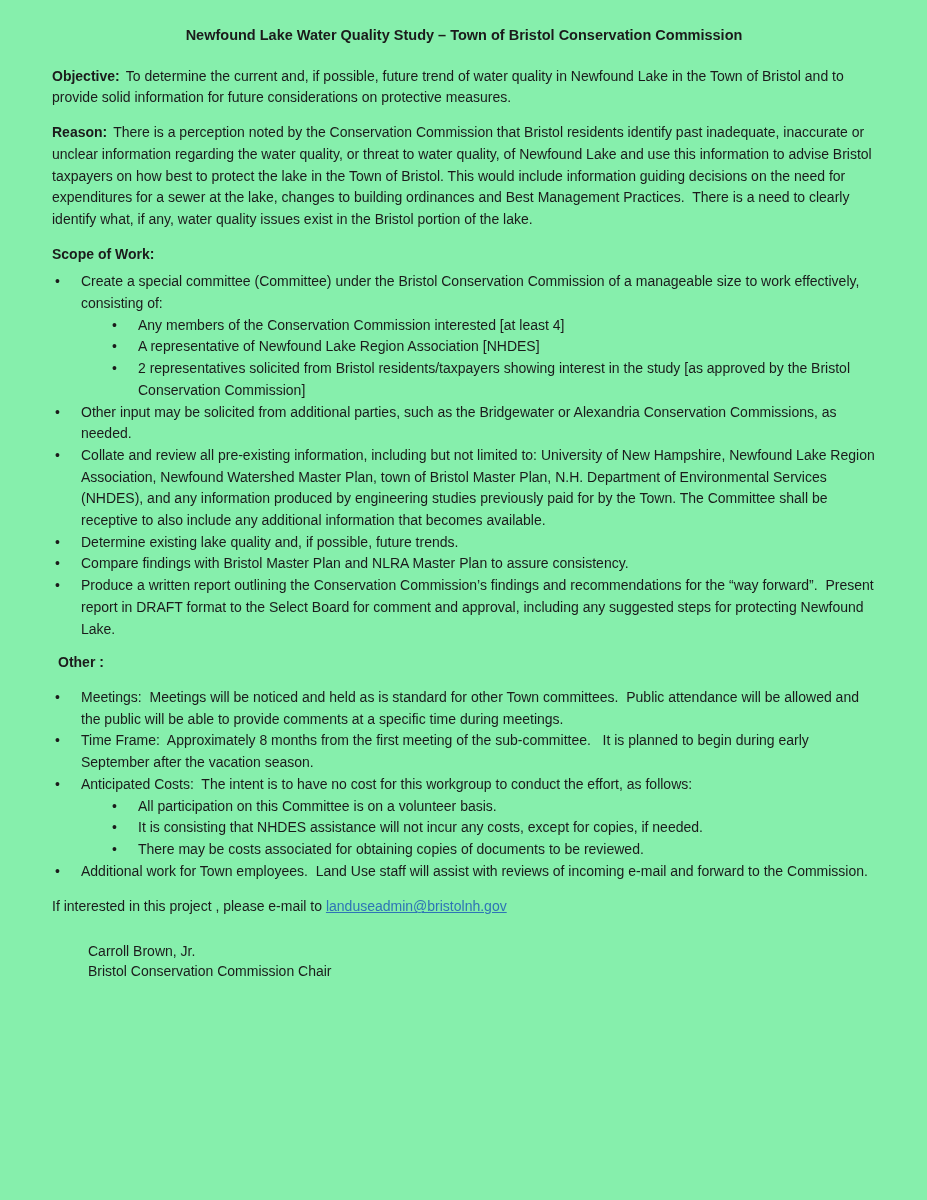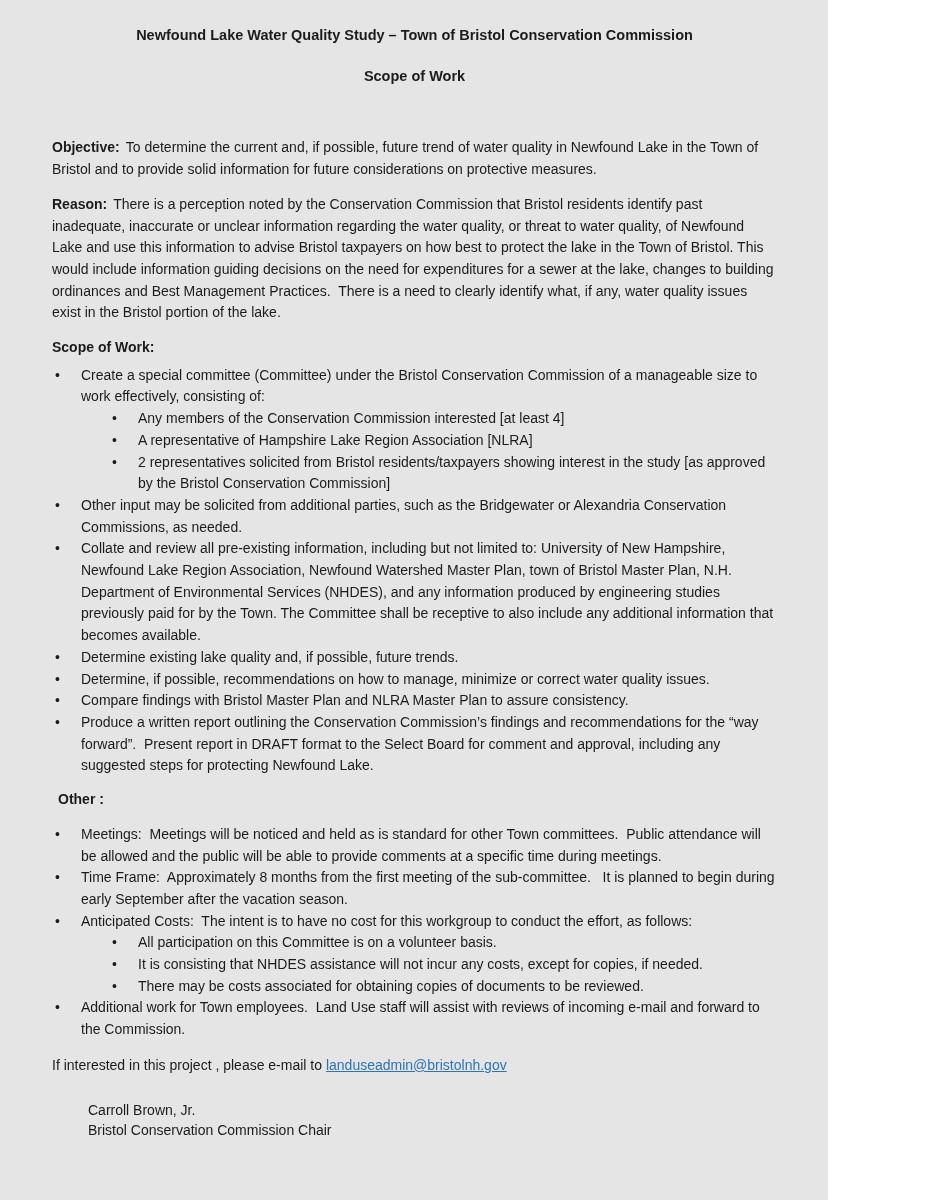--- a/index.html
+++ b/index.html
@@ -2,25 +2,25 @@
 <html><head>
 <meta charset="utf-8">
 <style>
   html, body {
     margin: 0;
     padding: 0;
     background: #ffffff;
   }
   .doc {
     position: relative;
-    width: 828px;
+    width: 927px;
     min-height: 1200px;
     box-sizing: border-box;
     padding: 25px 51px 40px 52px;
-    background: #e5e5e5;
+    background: #86efac;
     font-family: "Liberation Sans", "DejaVu Sans", sans-serif;
     font-size: 14px;
     line-height: 21.7px;
     color: #1b1b1b;
   }
   .t { white-space: pre-wrap; }
   .doc-title, .doc-subtitle {
     font-size: 14.5px;
     font-weight: bold;
     text-align: center;
@@ -72,38 +72,36 @@
     cursor: pointer;
   }
   .signature { line-height: 20px; margin-top: 10px; margin-left: 36px; }
 </style>
 </head>
 <body>
 
 <div class="doc">
 
   <h1 class="doc-title">Newfound Lake Water Quality Study – Town of Bristol Conservation Commission</h1>
-  <h2 class="doc-subtitle">Scope of Work</h2>
 
   <p class="para"><span class="label">Objective:</span><span class="t">To determine the current and, if possible, future trend of water quality in Newfound Lake in the Town of Bristol and to provide solid information for future considerations on protective measures.</span></p>
 
   <p class="para"><span class="label">Reason:</span><span class="t">There is a perception noted by the Conservation Commission that Bristol residents identify past inadequate, inaccurate or unclear information regarding the water quality, or threat to water quality, of Newfound Lake and use this information to advise Bristol taxpayers on how best to protect the lake in the Town of Bristol. This would include information guiding decisions on the need for expenditures for a sewer at the lake, changes to building ordinances and Best Management Practices.  There is a need to clearly identify what, if any, water quality issues exist in the Bristol portion of the lake.</span></p>
 
   <h3 class="section">Scope of Work:</h3>
 
   <ul class="l1">
     <li><span class="t">Create a special committee (Committee) under the Bristol Conservation Commission of a manageable size to work effectively, consisting of:</span><ul class="l2">
           <li><span class="t">Any members of the Conservation Commission interested [at least 4]</span></li>
-          <li><span class="t">A representative of Hampshire Lake Region Association [NLRA]</span></li>
+          <li><span class="t">A representative of Newfound Lake Region Association [NHDES]</span></li>
           <li><span class="t">2 representatives solicited from Bristol residents/taxpayers showing interest in the study [as approved by the Bristol Conservation Commission]</span></li>
         </ul></li>
     <li><span class="t">Other input may be solicited from additional parties, such as the Bridgewater or Alexandria Conservation Commissions, as needed.</span></li>
     <li><span class="t">Collate and review all pre-existing information, including but not limited to: University of New Hampshire, Newfound Lake Region Association, Newfound Watershed Master Plan, town of Bristol Master Plan, N.H. Department of Environmental Services (NHDES), and any information produced by engineering studies previously paid for by the Town. The Committee shall be receptive to also include any additional information that becomes available.</span></li>
     <li><span class="t">Determine existing lake quality and, if possible, future trends.</span></li>
-    <li><span class="t">Determine, if possible, recommendations on how to manage, minimize or correct water quality issues.</span></li>
     <li><span class="t">Compare findings with Bristol Master Plan and NLRA Master Plan to assure consistency.</span></li>
     <li><span class="t">Produce a written report outlining the Conservation Commission’s findings and recommendations for the “way forward”.  Present report in DRAFT format to the Select Board for comment and approval, including any suggested steps for protecting Newfound Lake.</span></li>
   </ul>
 
   <h3 class="section section-other">Other :</h3>
 
   <ul class="l1">
     <li><span class="t">Meetings:  Meetings will be noticed and held as is standard for other Town committees.  Public attendance will be allowed and the public will be able to provide comments at a specific time during meetings.</span></li>
     <li><span class="t">Time Frame:  Approximately 8 months from the first meeting of the sub-committee.   It is planned to begin during early September after the vacation season.</span></li>
     <li><span class="t">Anticipated Costs:  The intent is to have no cost for this workgroup to conduct the effort, as follows:</span><ul class="l2">

